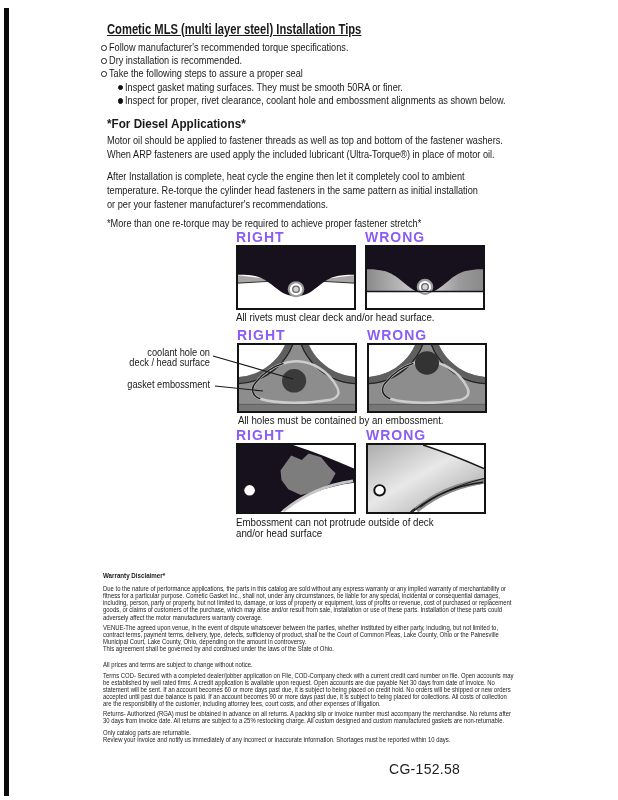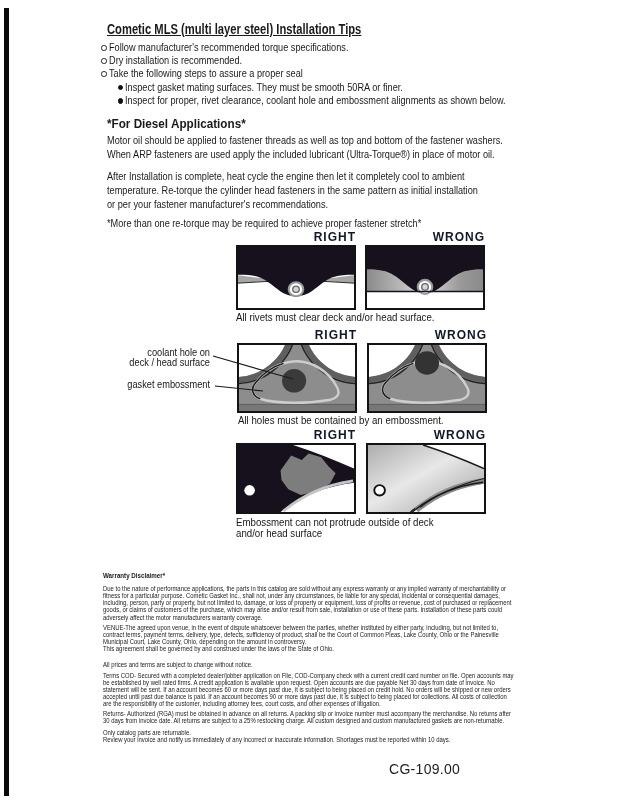--- a/index.html
+++ b/index.html
@@ -17,21 +17,21 @@
   .b-row.sub .tx{left:25px;}
   .diesel-h{position:absolute;left:107px;top:116px;font-size:13px;font-weight:bold;
             white-space:nowrap;transform:scaleX(.9);transform-origin:0 0;}
   .para{position:absolute;left:107px;font-size:10.8px;line-height:13.8px;width:520px;
         white-space:pre-line;transform:scaleX(.85);transform-origin:0 0;}
   .p1{top:134px;}
   .p2{top:169px;line-height:14px;}
   .note{top:217px;}
   .diagrams{position:absolute;left:0;top:230px;width:618px;height:316px;}
   .figcol{position:absolute;width:120px;}
-  .flabel{font-size:12px;font-weight:bold;letter-spacing:1px;text-align:right;height:13px;line-height:13px;color:#0f172a;}
+  .flabel{font-size:14px;font-weight:bold;letter-spacing:1px;text-align:left;height:13px;line-height:13px;color:#8b5cf6;}
   .fbox{margin-top:1px;border:2px solid #131313;box-sizing:border-box;width:120px;background:#fff;}
   .fbox svg{display:block;width:100%;height:100%;}
   .h65{height:65px;} .h70{height:70px;} .h71{height:71px;}
   .caption{position:absolute;font-size:11px;white-space:pre-line;line-height:10.5px;
            transform:scaleX(.88);transform-origin:0 0;color:#161616;white-space:pre-line;}
   .cap1{left:236px;top:82px;} .cap2{left:238px;top:185px;} .cap3{left:236px;top:287px;}
   .ann{position:absolute;font-size:10.5px;line-height:10px;text-align:right;white-space:pre-line;
        transform:scaleX(.88);transform-origin:100% 0;color:#161616;}
   .ann-coolant{left:108px;top:117px;width:102px;}
   .ann-emboss{left:93px;top:149px;width:117px;}
@@ -224,15 +224,15 @@
 be established by well rated firms.  A credit application is available upon request.  Open accounts are due payable Net 30 days from date of invoice.  No
 statement will be sent.  If an account becomes 60 or more days past due, it is subject to being placed on credit hold.  No orders will be shipped or new orders
 accepted until past due balance is paid.  If an account becomes 90 or more days past due, it is subject to being placed for collections.  All costs of collection
 are the responsibility of the customer, including attorney fees, court costs, and other expenses of litigation.</p>
     <p class="m5">Returns- Authorized (RGA) must be obtained in advance on all returns.  A packing slip or invoice number must accompany the merchandise.  No returns after
 30 days from invoice date.  All returns are subject to a 25% restocking charge.  All custom designed and custom manufactured gaskets are non-returnable.</p>
     <p>Only catalog parts are returnable.
 Review your invoice and notify us immediately of any incorrect or inaccurate information.  Shortages must be reported within 10 days.</p>
   </div>
 
-  <div class="footer-code">CG-109.00</div>
+  <div class="footer-code">CG-152.58</div>
 
 </div>
 
 </body></html>

